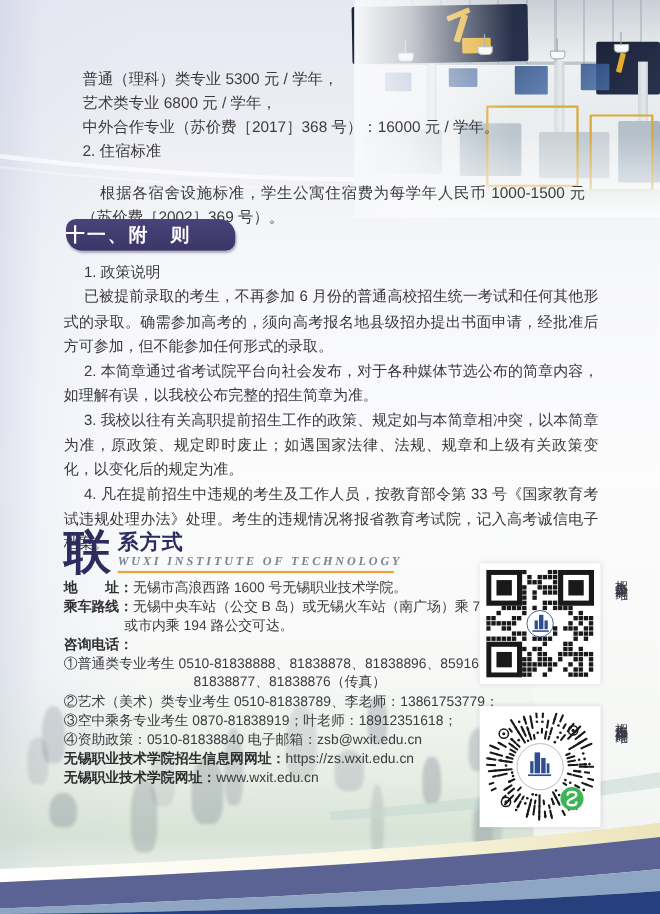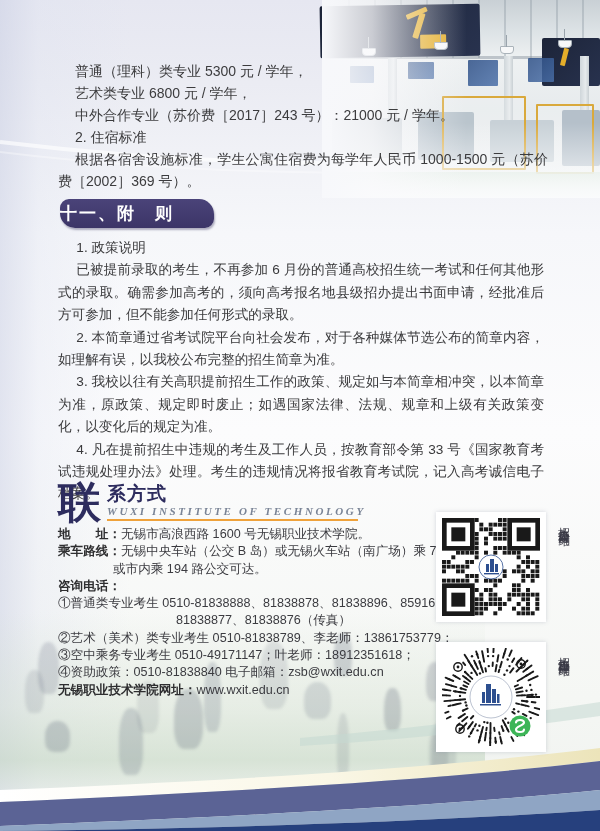--- a/index.html
+++ b/index.html
@@ -30,21 +30,21 @@
   .f-frame{position:absolute;border:2px solid #d9a93c;border-radius:1px;background:rgba(255,255,255,.15);}
   .f-floor{position:absolute;left:0;right:0;background:linear-gradient(180deg,#cfe0d2,#e4eee4);opacity:.8;}
   .f-fade{position:absolute;inset:0;
     background:
       linear-gradient(270deg, rgba(252,252,253,0) 48%, rgba(250,250,252,.78) 82%, #f7f8fb 100%),
       linear-gradient(0deg, #fafbfc 0%, rgba(250,251,252,.6) 14%, rgba(250,251,252,0) 38%);}
 
   
   .tuition{position:absolute;left:58px;top:60px;width:490px;z-index:3;color:#3c3c3e;font-size:14px;line-height:22px;}
   .tline{padding-left:17px;}
-  .tpar{margin:0;text-indent:17px;text-align:justify;}
+  .tpar{margin:16px;text-indent:17px;text-align:justify;}
 
   
   .badge{position:absolute;left:60px;top:199px;width:154px;height:29px;z-index:3;
     background:linear-gradient(180deg,#4a4379 0%,#3c3567 100%);
     border-radius:9px 15px 9px 15px;box-shadow:1px 2px 2px rgba(40,35,80,.35);
     color:#fff;font-size:17px;font-weight:bold;letter-spacing:2px;line-height:29px;}
 
   
   .sec-body{position:absolute;left:58px;top:237px;width:486px;z-index:3;color:#3a3a3c;font-size:13.6px;line-height:22.4px;}
   .sec-body p{margin:0;text-indent:1.35em;text-align:justify;}
@@ -146,21 +146,21 @@
       <div class="blob" style="left: 429.064px; top: 109.908px; width: 26.4379px; height: 54.6858px; background: rgba(56, 64, 92, 0.12); border-radius: 46% 46% 34% 34%;"></div>
       <div class="blob" style="left: 431.902px; top: 110.45px; width: 16.1003px; height: 69.1404px; background: rgba(56, 64, 92, 0.12); border-radius: 46% 46% 34% 34%;"></div>
       <div class="blob" style="left: 38.0845px; top: 29.6227px; width: 20.9803px; height: 52.862px; background: rgba(56, 64, 92, 0.16); border-radius: 46% 46% 34% 34%;"></div>
       <div class="blob" style="left: 438.598px; top: 62.1944px; width: 12.4668px; height: 47.9802px; background: rgba(56, 64, 92, 0.19); border-radius: 46% 46% 34% 34%;"></div>
       <div class="blob" style="left: 119.245px; top: 95.7113px; width: 23.282px; height: 67.069px; background: rgba(56, 64, 92, 0.18); border-radius: 46% 46% 34% 34%;"></div>
     </div>
 
   <div class="tuition">
     <div class="tline">普通（理科）类专业 5300 元 / 学年，</div>
     <div class="tline">艺术类专业 6800 元 / 学年，</div>
-    <div class="tline">中外合作专业（苏价费［2017］243 号）：21000 元 / 学年。</div>
+    <div class="tline">中外合作专业（苏价费［2017］368 号）：16000 元 / 学年。</div>
     <div class="tline">2. 住宿标准</div>
     <p class="tpar">根据各宿舍设施标准，学生公寓住宿费为每学年人民币 1000-1500 元（苏价费［2002］369 号）。</p>
   </div>
 
   <div class="badge">
     <span>十一、附　则</span>
   </div>
 
   <div class="sec-body">
     <p>1. 政策说明</p>
@@ -188,22 +188,25 @@
     </div>
     <div class="cline indent-route">
       <span class="cvalue">或市内乘 194 路公交可达。</span>
     </div>
     <div class="cline">
       <span class="clabel">咨询电话：</span>
     </div>
     <div class="cline cserif">①普通类专业考生 0510-81838888、81838878、81838896、85916111、</div>
     <div class="cline cserif indent-phone">81838877、81838876（传真）</div>
     <div class="cline cserif">②艺术（美术）类专业考生 0510-81838789、李老师：13861753779；</div>
-    <div class="cline cserif">③空中乘务专业考生 0510-49171147；叶老师：18912351618；</div>
+    <div class="cline cserif">③空中乘务专业考生 0870-81838919；叶老师：18912351618；</div>
     <div class="cline cserif">④资助政策：0510-81838840 电子邮箱：zsb@wxit.edu.cn</div>
+    <div class="cline">
+      <span class="clabel">无锡职业技术学院招生信息网网址：</span><span class="cvalue link">https://zs.wxit.edu.cn</span>
+    </div>
     <div class="cline">
       <span class="clabel">无锡职业技术学院网址：</span><span class="cvalue link">www.wxit.edu.cn</span>
     </div>
   </div>
 
   <div class="qr-card qr1">
     <svg id="qr1svg" width="98" height="98" viewBox="0 0 98 98">
         <rect x="0" y="0" width="98" height="98" fill="#ffffff"></rect>
         <rect x="0.00" y="42.00" width="3.97" height="3.97" fill="#191919"></rect>
         <rect x="0.00" y="46.67" width="3.97" height="3.97" fill="#191919"></rect>

